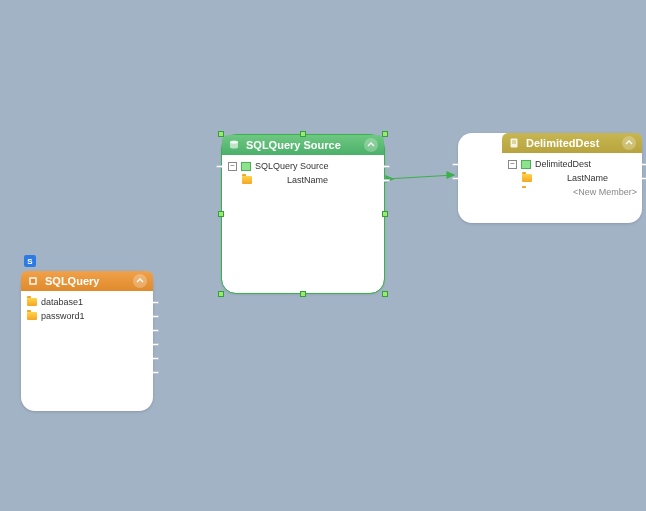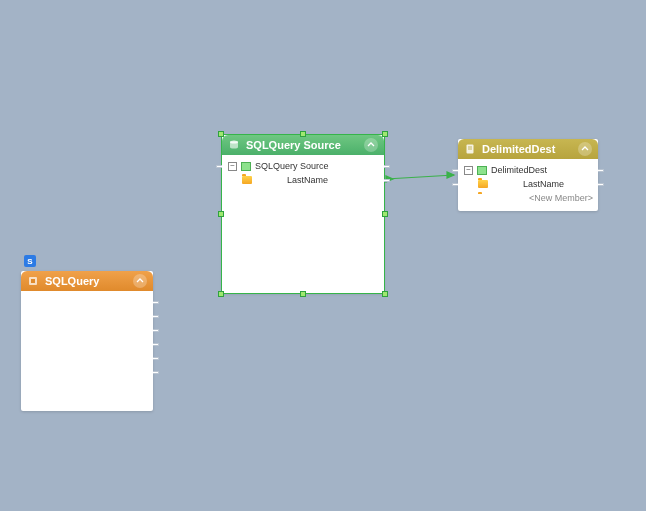--- a/index.html
+++ b/index.html
@@ -14,21 +14,21 @@
     position: relative;
   }
   .canvas {
     position: relative;
     width: 100%;
     height: 100%;
   }
   .node {
     position: absolute;
     background: #fff;
-    border-radius: 2px;
+    border-radius: 14px;
     box-shadow: 0 1px 3px rgba(0,0,0,0.15);
     display: flex;
     flex-direction: column;
   }
   .node-header {
     height: 20px;
     border-top-left-radius: 6px;
     border-top-right-radius: 6px;
     display: flex;
     align-items: center;
@@ -183,20 +183,28 @@
           </svg>
       </span>
       <span class="header-title">SQLQuery</span>
       <span class="header-collapse">
         <svg width="8" height="8" viewBox="0 0 8 8">
             <path d="M1 5 L4 2 L7 5" stroke="#fff" stroke-width="1.3" fill="none"></path>
           </svg>
       </span>
     </div>
     <div class="node-body">
+      <div class="tree-row">
+          <span class="tree-icon folder-icon"></span>
+          <span>database1</span>
+        </div>
+      <div class="tree-row">
+          <span class="tree-icon folder-icon"></span>
+          <span>password1</span>
+        </div>
     </div>
 
     <div class="port" style="right:-6px; top:30px;"></div>
     <div class="port" style="right:-6px; top:44px;"></div>
     <div class="port" style="right:-6px; top:58px;"></div>
     <div class="port" style="right:-6px; top:72px;"></div>
     <div class="port" style="right:-6px; top:86px;"></div>
     <div class="port" style="right:-6px; top:100px;"></div>
   </div>
 
@@ -234,21 +242,21 @@
     <div class="sel-handle h-se"></div>
     <div class="sel-handle h-s"></div>
     <div class="sel-handle h-sw"></div>
     <div class="sel-handle h-w"></div>
 
     <div class="port port-left" style="left:-6px; top:30px;"></div>
     <div class="port" style="right:-6px; top:30px;"></div>
     <div class="port" style="right:-6px; top:44px;"></div>
   </div>
 
-  <div class="node" style="left:458px; top:139px; width:140px; height:72px;">
+  <div class="node" style="left:458px; top:133px; width:140px; height:90px;padding-left:44px;">
     <div class="node-header hdr-olive">
       <span class="header-icon">
         <svg width="12" height="12" viewBox="0 0 12 12">
             <rect x="2.5" y="1.5" width="7" height="9" fill="#fff" opacity="0.85" rx="1"></rect>
             <line x1="4" y1="4" x2="8" y2="4" stroke="#b7a43e" stroke-width="0.8"></line>
             <line x1="4" y1="6" x2="8" y2="6" stroke="#b7a43e" stroke-width="0.8"></line>
           </svg>
       </span>
       <span class="header-title">DelimitedDest</span>
       <span class="header-collapse">

